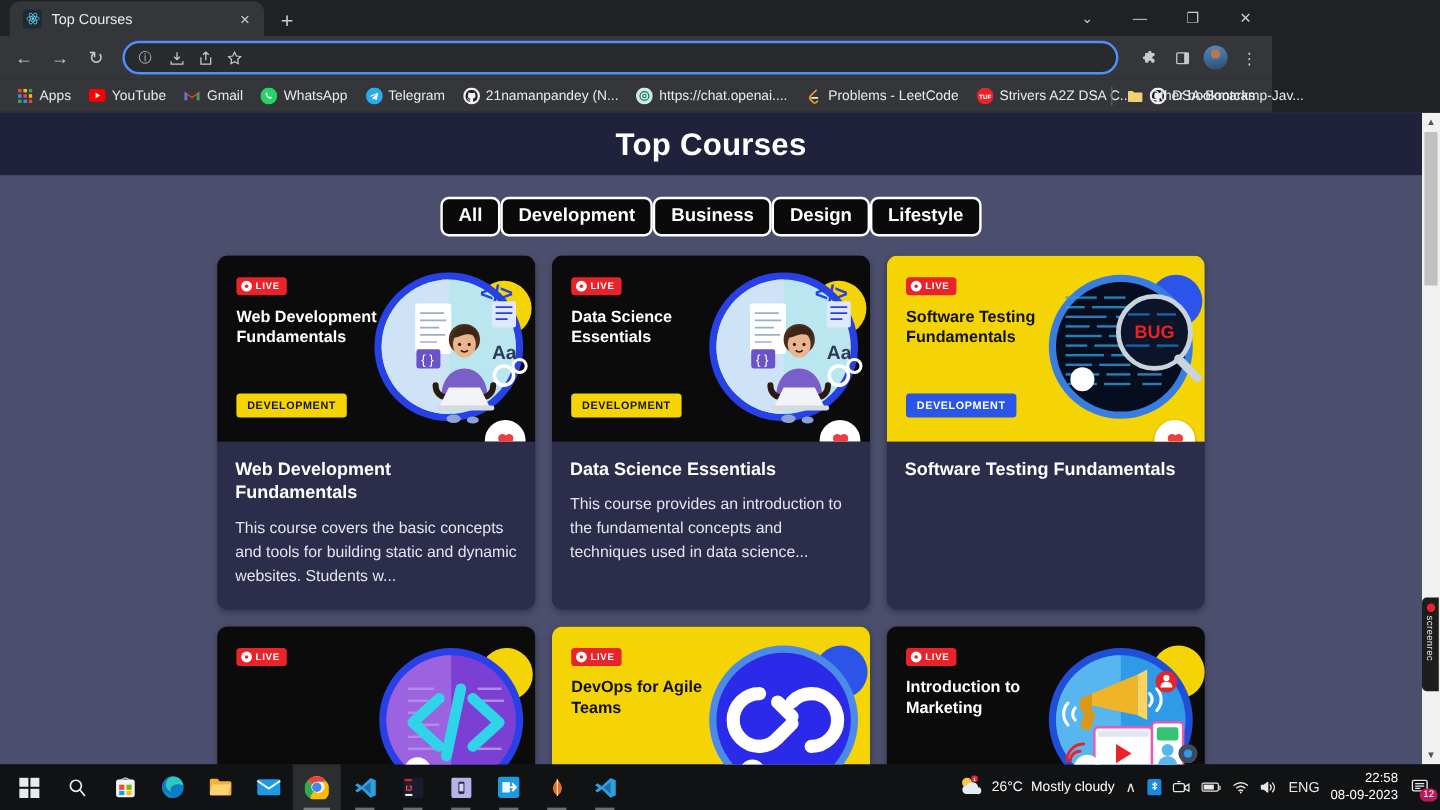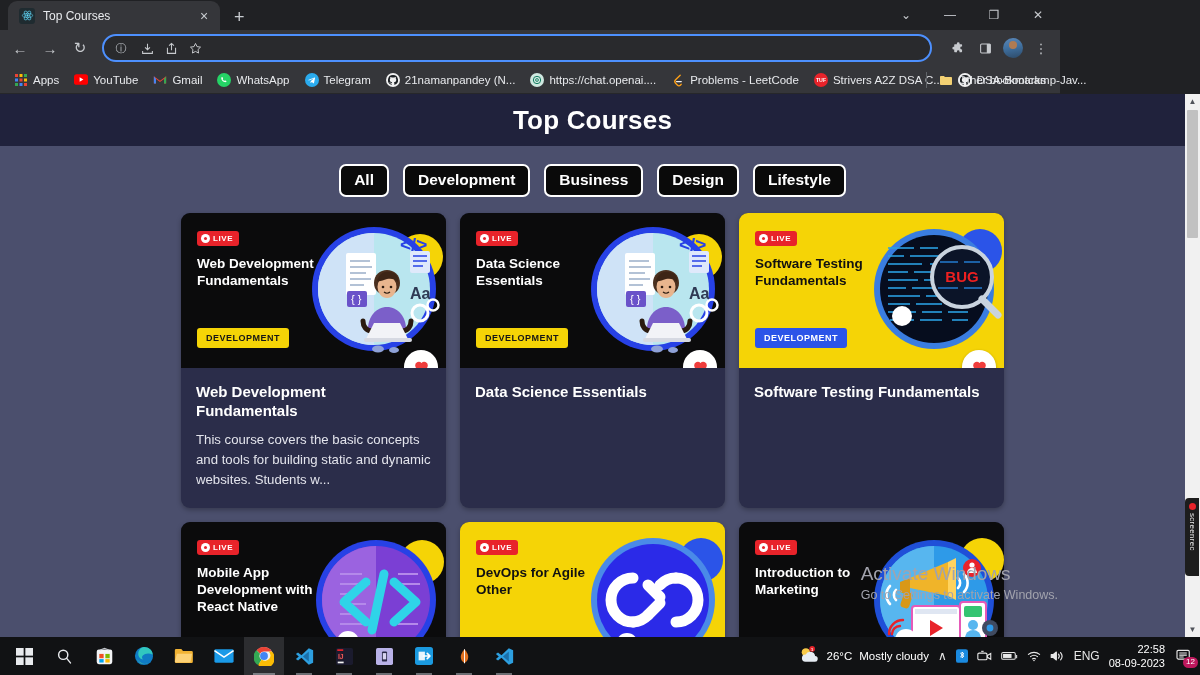--- a/index.html
+++ b/index.html
@@ -47,21 +47,21 @@
   .bm-sep { width: 1px; height: 16px; background: #5f6368; margin: 0 6px; }
   .bm-right { position: absolute; right: 8px; display: flex; align-items: center; justify-content: flex-end; }
 
   
   #viewport { position: relative; width: 1200px; height: 543px; overflow: hidden; background: #4b4f6d; }
   #page { width: 1185px; height: 543px; overflow: hidden; }
 
   .page-header { background: #20223c; height: 52px; display: flex; align-items: center; justify-content: center; }
   .page-title { color: #ffffff; font-size: 26px; font-weight: bold; letter-spacing: .2px; }
 
-  .filters { display: flex; justify-content: center; gap: 14px; padding: 18px 0 16px; }
+  .filters { display: flex; justify-content: center; padding: 18px 0 16px; }
   .filter-pill {
     background: #0a0a0a; color: #ffffff; border: 2px solid #ffffff; border-radius: 7px;
     padding: 6px 13px 7px; font-size: 15.5px; font-weight: bold; line-height: 1;
   }
 
   .grid { display: grid; grid-template-columns: repeat(3, 265px); gap: 14px 14px; justify-content: center; }
   .card { background: #2b2d4a; border-radius: 9px; overflow: hidden; box-shadow: 0 2px 5px rgba(0,0,0,.28); }
   .thumb { position: relative; height: 155px; overflow: hidden; }
   .thumb.black { background: #0b0b0c; }
   .thumb.yellow { background: #f5d406; }
@@ -437,20 +437,21 @@
             <div class="thumb-title">Data Science Essentials</div>
             <div class="tag yellow">DEVELOPMENT</div>
             <div class="heart">
               <svg viewBox="0 0 24 24">
                   <path d="M12 21s-8-5.3-8-10.5A4.5 4.5 0 0112 7.6 4.5 4.5 0 0120 10.5C20 15.7 12 21 12 21z" fill="#ef3c3c"></path>
                 </svg>
             </div>
           </div>
           <div class="card-body">
             <div class="card-title">Data Science Essentials</div>
+            <div class="card-desc">This course provides an introduction to the fundamental concepts and techniques used in data science...</div>
           </div>
         </div>
 
         <div class="card">
           <div class="thumb yellow">
             <svg class="art" viewBox="0 0 150 140">
               <circle cx="120" cy="30" r="22" fill="#2b54e8"></circle>
               <circle cx="74" cy="68" r="60" fill="#3a7de0"></circle>
               <circle cx="74" cy="68" r="54" fill="#060d1e"></circle>
               <g fill="#2a9fe0" opacity=".8">
@@ -518,21 +519,20 @@
               </g>
               <path d="M64 52L42 72l22 20" fill="none" stroke="#2fd4e8" stroke-width="9" stroke-linecap="round" stroke-linejoin="round"></path>
               <path d="M92 52l22 20-22 20" fill="none" stroke="#2fd4e8" stroke-width="9" stroke-linecap="round" stroke-linejoin="round"></path>
               <path d="M82 44L70 100" fill="none" stroke="#2fd4e8" stroke-width="9" stroke-linecap="round"></path>
               <circle cx="46" cy="112" r="11" fill="#fff"></circle>
             </svg>
             <div class="live">
               <span class="live-dot"></span>
               <span>LIVE</span>
             </div>
-            <div class="thumb-title">Mobile App Development with React Native</div>
 
           </div>
 
         </div>
 
         <div class="card">
           <div class="thumb yellow">
             <svg class="art" viewBox="0 0 150 140">
               <circle cx="120" cy="30" r="22" fill="#2b54e8"></circle>
               <circle cx="72" cy="70" r="62" fill="#4a8ae8"></circle>
@@ -544,21 +544,21 @@
                 <path d="M95 48a22 22 0 00-16 7"></path>
                 <path d="M67 55l12 12"></path>
                 <path d="M67 85l12-12"></path>
               </g>
               <circle cx="46" cy="114" r="11" fill="#fff"></circle>
             </svg>
             <div class="live">
               <span class="live-dot"></span>
               <span>LIVE</span>
             </div>
-            <div class="thumb-title">DevOps for Agile Other</div>
+            <div class="thumb-title">DevOps for Agile Teams</div>
 
           </div>
 
         </div>
 
         <div class="card">
           <div class="thumb black">
             <svg class="art" viewBox="0 0 150 140">
               <circle cx="122" cy="30" r="22" fill="#f5d406"></circle>
               <circle cx="74" cy="70" r="60" fill="#1f4fd8"></circle>
@@ -602,24 +602,20 @@
             </div>
             <div class="thumb-title">Introduction to Marketing</div>
 
           </div>
 
         </div>
 
       </div>
     </div>
 
-    <div class="watermark">
-      <div class="wm1">Activate Windows</div>
-      <div class="wm2">Go to Settings to activate Windows.</div>
-    </div>
 
     <div class="scrollbar">
       <div class="sb-arrow">▲</div>
       <div class="sb-thumb"></div>
       <div class="sb-arrow bottom">▼</div>
     </div>
 
     <div class="screenrec">
       <span class="sr-dot"></span>
       <span class="sr-text">screenrec</span>

